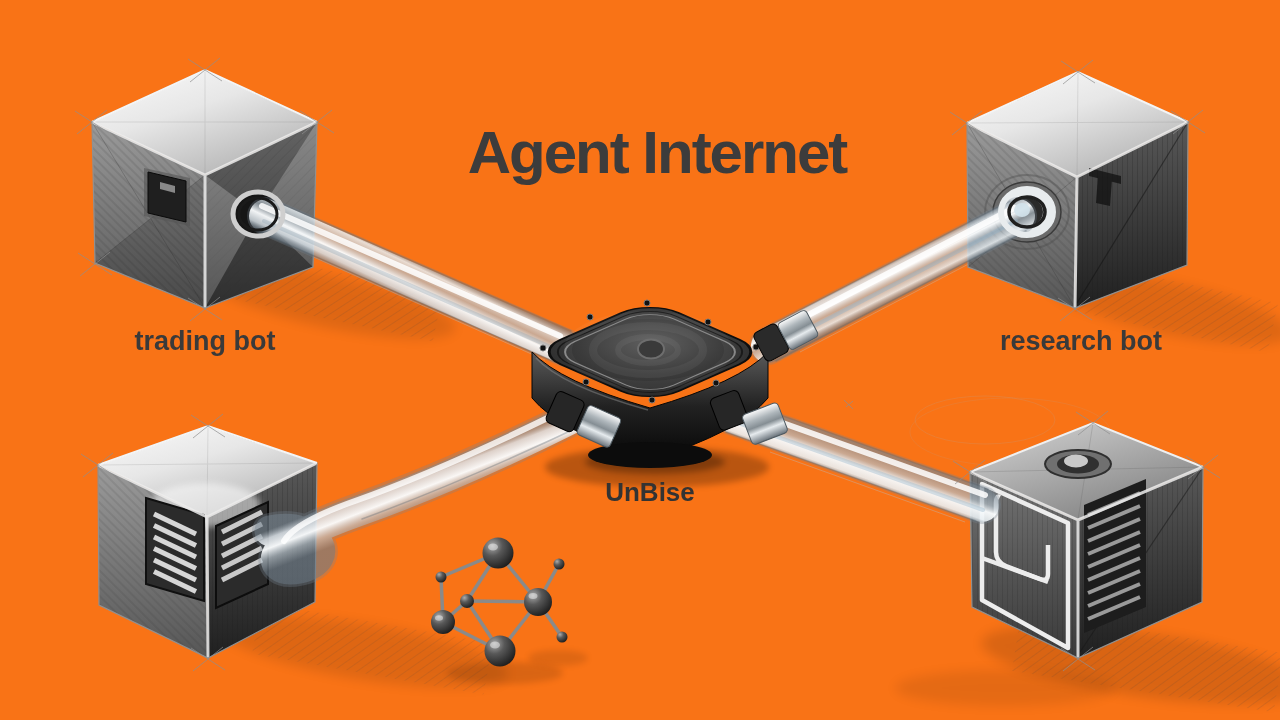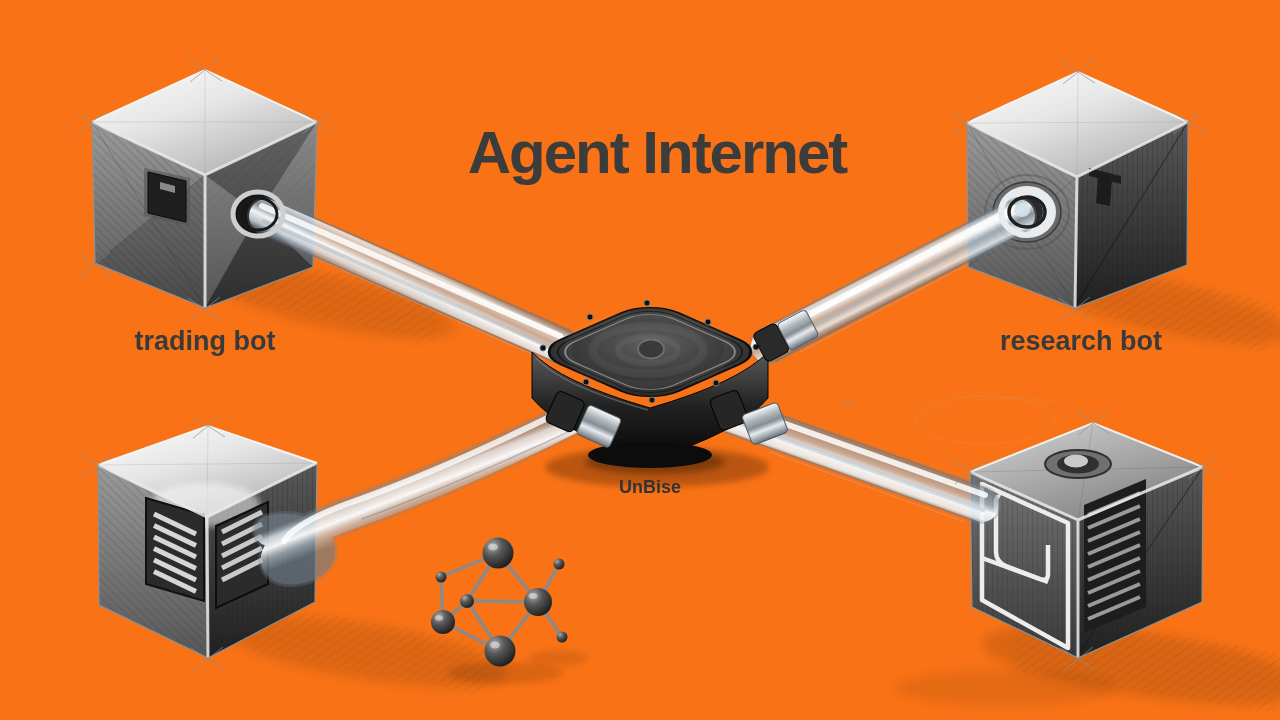--- a/index.html
+++ b/index.html
@@ -4,21 +4,21 @@
 <style>
   html,body{margin:0;padding:0;background:#fdfdfd;}
   .stage{position:relative;width:1280px;height:720px;overflow:hidden;background:#f97316;
          font-family:"Liberation Sans", sans-serif;}
   .stage svg{position:absolute;left:0;top:0;}
   .title{position:absolute;transform:translateX(-50%);color:#3c3c3c;font-weight:bold;
          font-size:60px;letter-spacing:-2px;white-space:nowrap;}
   .node-label{position:absolute;transform:translateX(-50%);color:#3a3a3a;font-weight:bold;
          font-size:27px;letter-spacing:0px;white-space:nowrap;}
   .hub-label{position:absolute;transform:translateX(-50%);color:#333;font-weight:bold;
-         font-size:18px;white-space:nowrap;}
+         font-size:26px;white-space:nowrap;}
   .xmark{stroke:#8f8f8f;stroke-width:1;opacity:.7;fill:none;}
   .bevel{stroke:#ececec;stroke-width:3;opacity:.85;fill:none;stroke-linejoin:round;}
   .silh{stroke:#909090;stroke-width:1.2;fill:none;}
 </style>
 </head>
 <body>
 
 <div class="stage">
 
 <svg width="1280" height="720" viewBox="0 0 1280 720">

